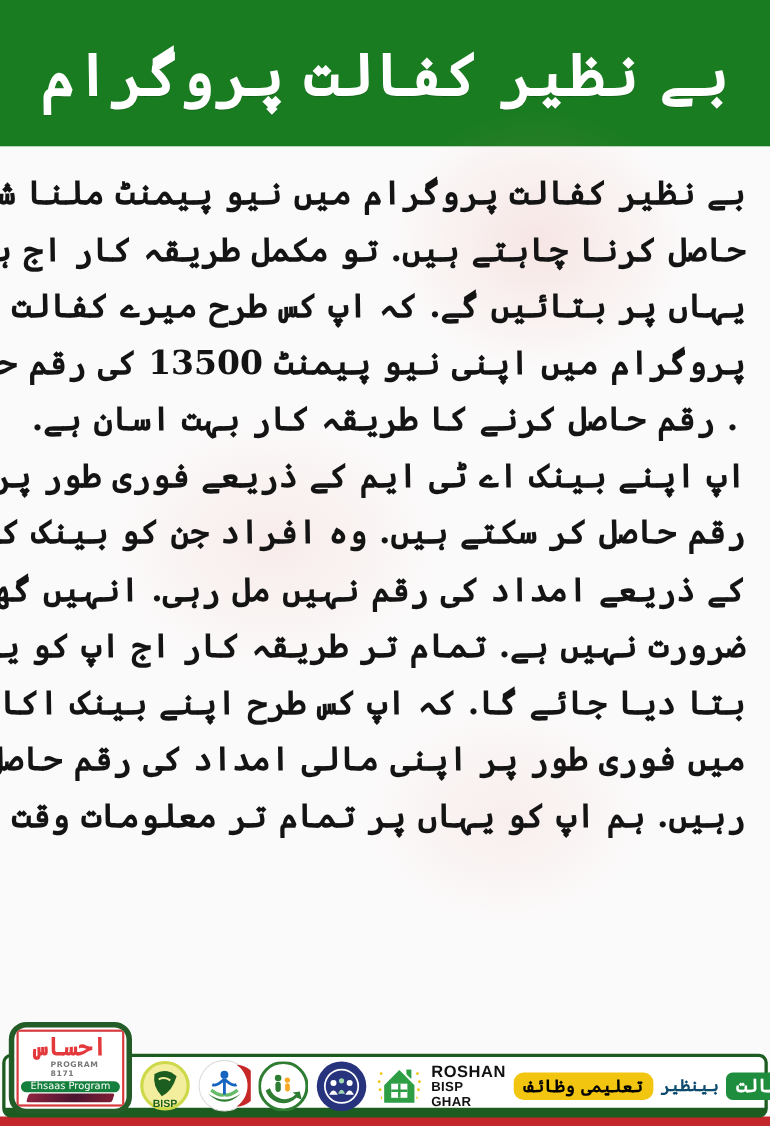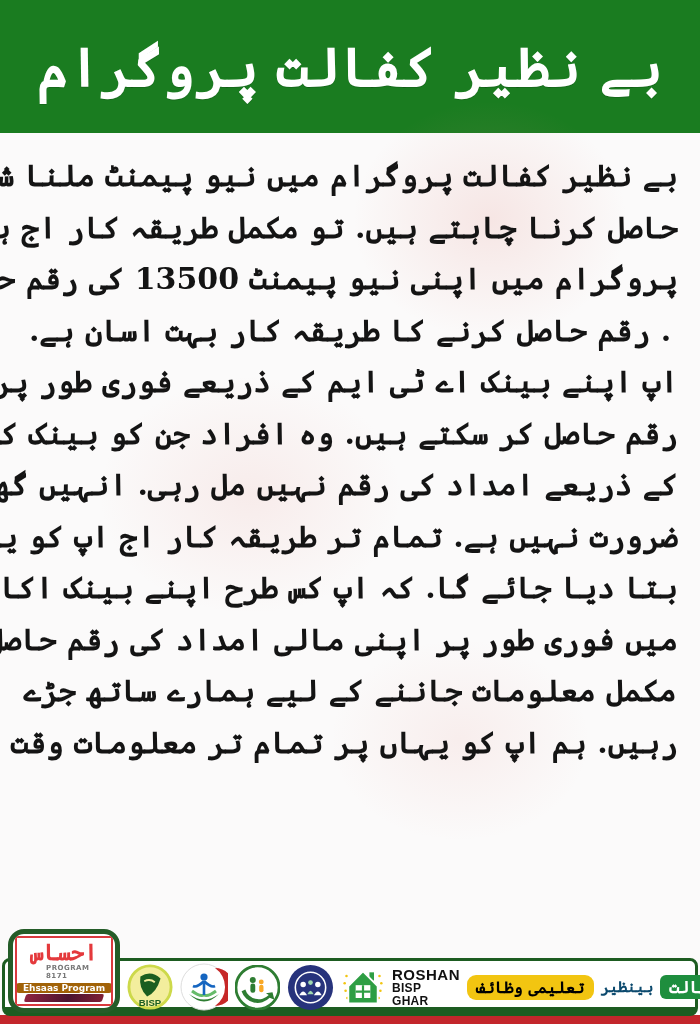--- a/index.html
+++ b/index.html
@@ -58,21 +58,21 @@
   .ehsaas-inner{
     position:absolute;inset:2px;border:2px solid #d93a3e;border-radius:0;
     display:flex;flex-direction:column;align-items:center;overflow:hidden;
   }
   .ehsaas-urdu{
     color:#e4393c;font-size:23px;font-weight:bold;line-height:24px;margin-top:2px;
     font-family:"DejaVu Serif","Liberation Serif",serif;direction:rtl;
   }
   .ehsaas-prog{font-size:7px;color:#777;letter-spacing:.5px;font-weight:bold;padding-left:29px;}
   .ehsaas-pill{
-    background:#a16207;color:#fff;font-size:9px;font-weight:bold;
+    background:#15803d;color:#fff;font-size:9px;font-weight:normal;
     border-radius:10px;padding:0 9px;margin-top:3px;white-space:nowrap;
   }
   .ehsaas-ribbon{
     position:absolute;bottom:2px;left:8px;right:8px;height:8px;
     background:linear-gradient(90deg,#8e2340,#4a1430 55%,#7e1f35);
     border-radius:2px;transform:skewX(-18deg);
   }
   
   .roshan{line-height:1.02;color:#111;font-family:"Liberation Sans","DejaVu Sans",sans-serif;}
   .roshan-1{font-size:15px;font-weight:bold;letter-spacing:.5px;}
@@ -102,29 +102,29 @@
     <div class="banner-title">بے نظیر کفالت پروگرام</div>
   </header>
 
   <div class="wm wm1"></div>
   <div class="wm wm2"></div>
   <div class="wm wm3"></div>
 
   <main class="content">
     <p class="line">بے نظیر کفالت پروگرام میں نیو پیمنٹ ملنا شروع ہو گئی</p>
     <p class="line">حاصل کرنا چاہتے ہیں. تو مکمل طریقہ کار اج ہم اپ کو</p>
+    <p class="line">یہاں پر بتائیں گے. کہ اپ کس طرح میرے کفالت</p>
     <p class="line">پروگرام میں اپنی نیو پیمنٹ 13500 کی رقم حاصل کر سکتے ہیں</p>
     <p class="line">. رقم حاصل کرنے کا طریقہ کار بہت اسان ہے.</p>
     <p class="line">اپ اپنے بینک اے ٹی ایم کے ذریعے فوری طور پر اپنی امداد کی</p>
     <p class="line">رقم حاصل کر سکتے ہیں. وہ افراد جن کو بینک کے ٹی ایم</p>
     <p class="line">کے ذریعے امداد کی رقم نہیں مل رہی. انہیں گھبرانے کی</p>
     <p class="line">ضرورت نہیں ہے. تمام تر طریقہ کار اج اپ کو یہاں پر</p>
     <p class="line">بتا دیا جائے گا. کہ اپ کس طرح اپنے بینک اکاؤنٹ</p>
     <p class="line">میں فوری طور پر اپنی مالی امداد کی رقم حاصل کر سکتے ہیں.</p>
-    <p class="line">مکمل معلومات جاننے کے لیے ہمارے ساتھ جڑے</p>
     <p class="line">رہیں. ہم اپ کو یہاں پر تمام تر معلومات وقت کے</p>
   </main>
 
   <div class="bottom-strip"></div>
   <div class="footer-bar"></div>
 
   <div class="ehsaas">
     <div class="ehsaas-inner">
       <div class="ehsaas-urdu">احساس</div>
       <div class="ehsaas-prog">PROGRAM 8171</div>

